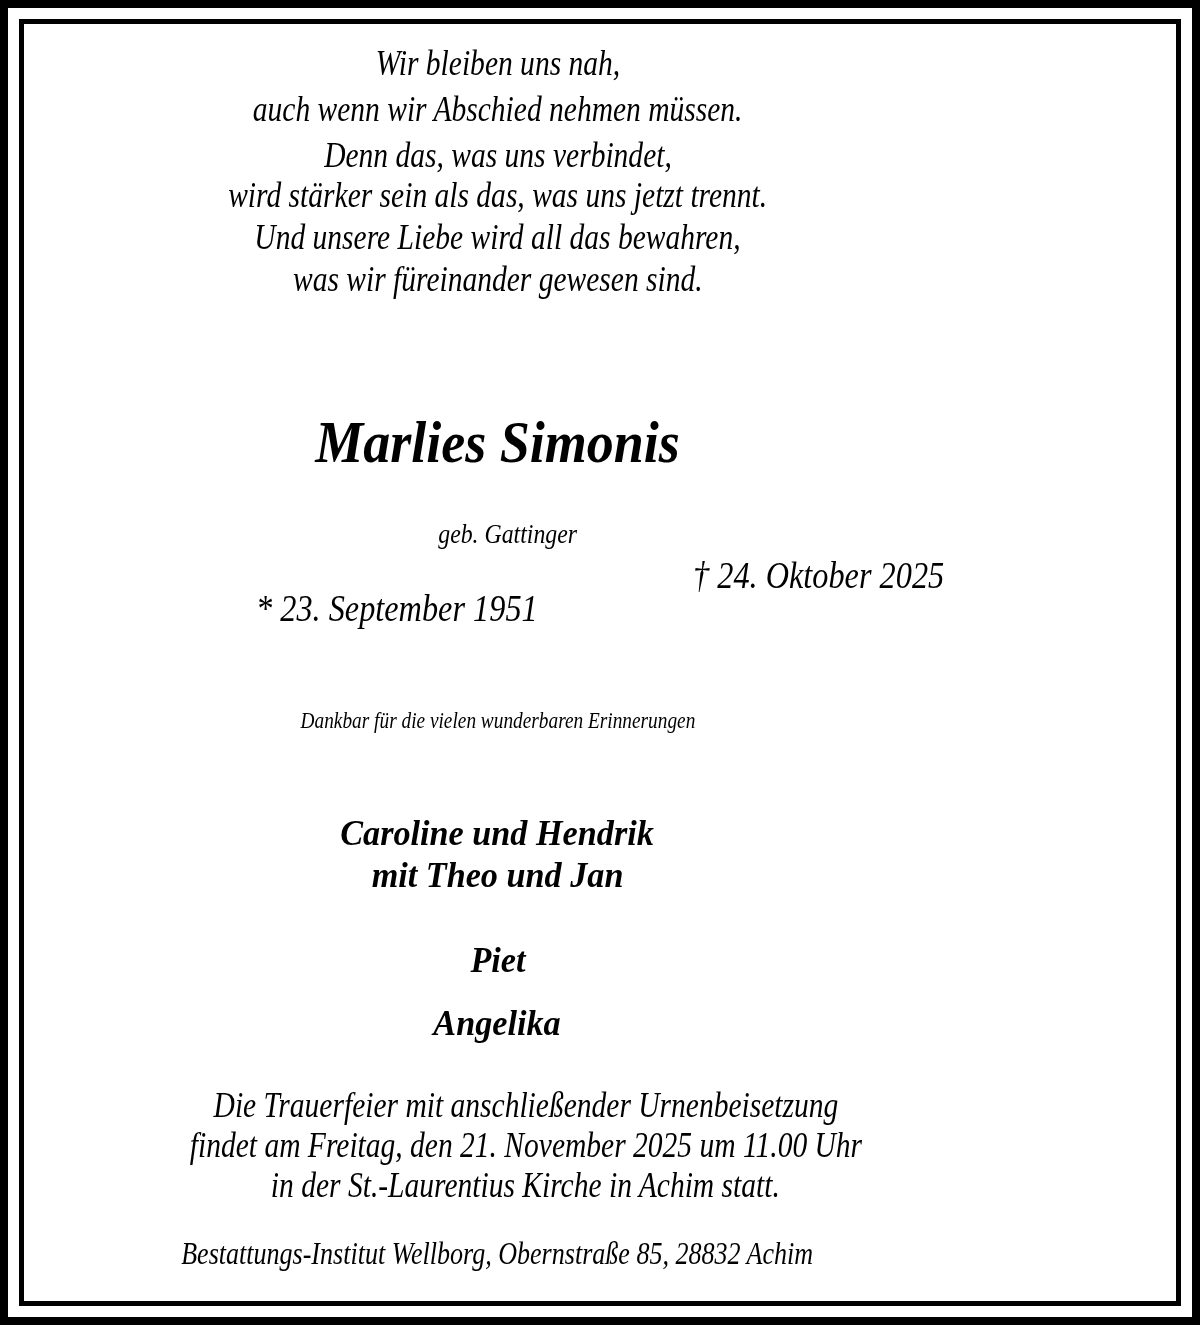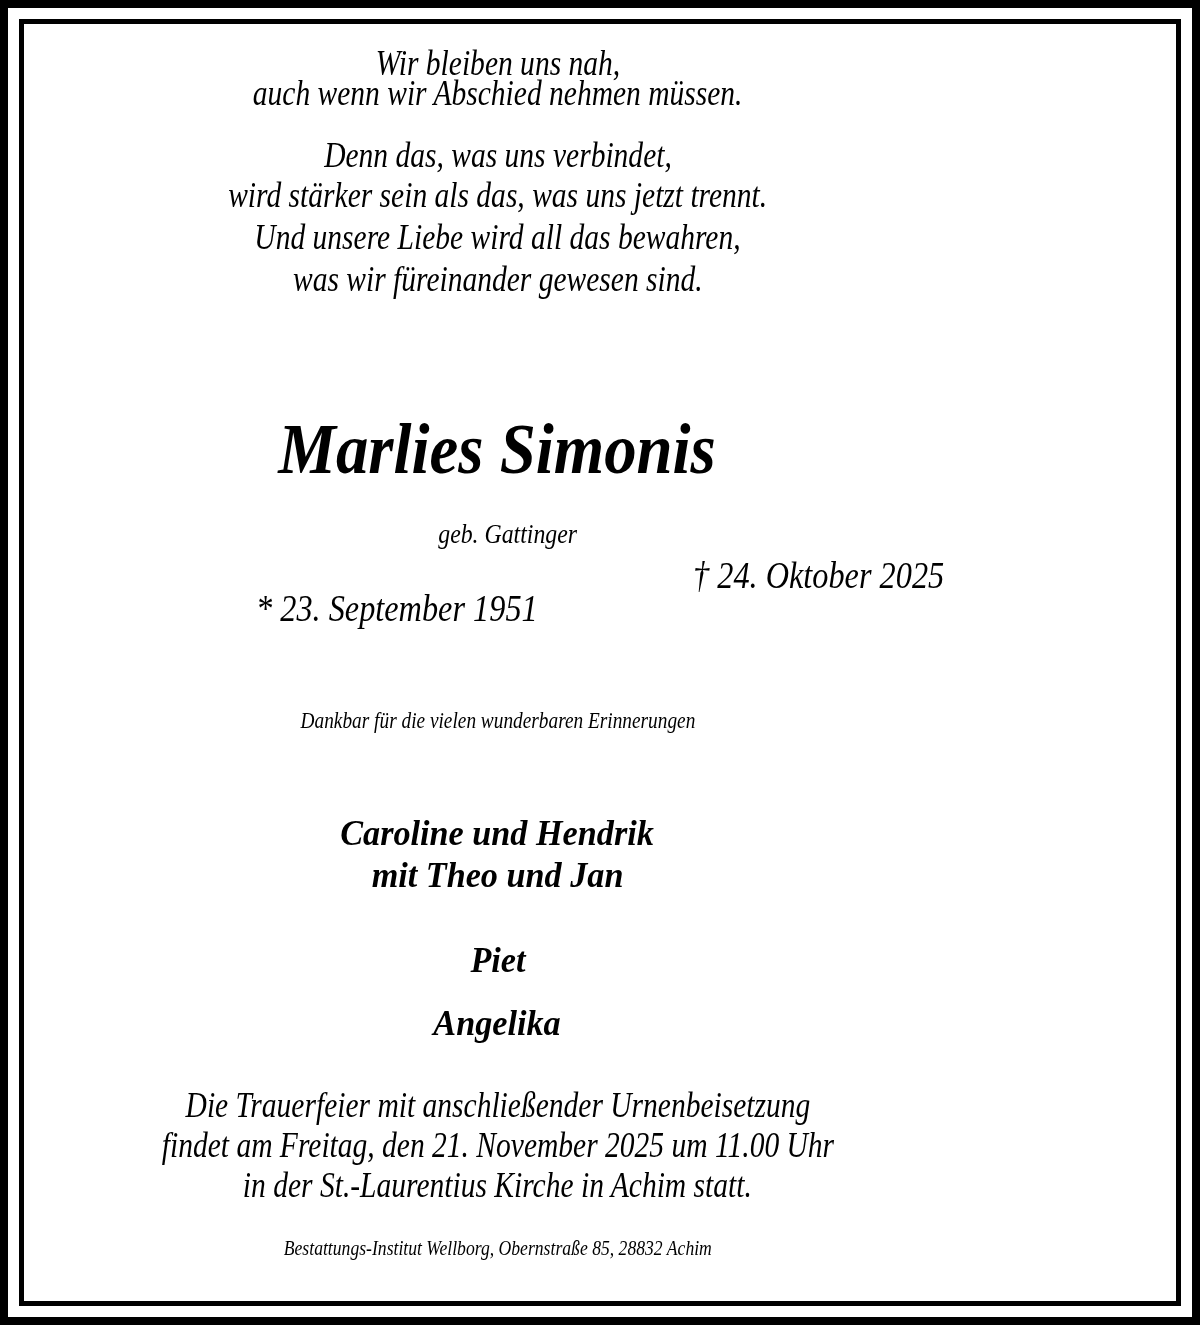--- a/index.html
+++ b/index.html
@@ -15,45 +15,45 @@
   }
   .line {
     position: absolute; left: 0; width: 995px; text-align: center;
     font-family: "Liberation Serif", serif; color: #000; white-space: nowrap;
   }
   .line span { display: inline-block; transform-origin: center center; }
   .it { font-style: italic; }
   .bi { font-style: italic; font-weight: bold; }
   .poem { font-size: 36px; }
   .poem span { transform: scaleX(0.82); }
-  .name { font-size: 72px; font-weight: bold; font-style: italic; }
+  .name { font-size: 60px; font-weight: bold; font-style: italic; }
   .name span { transform: scaleX(0.9); }
   .maiden { font-size: 28px; margin-left: 10px; }
   .maiden span { transform: scaleX(0.85); }
   .dates { font-size: 38px; font-family: "Liberation Serif", serif; font-style: italic; position: absolute; white-space: nowrap; }
   .dates span { display: inline-block; transform: scaleX(0.85); transform-origin: left center; }
   .thanks { font-size: 23px; }
   .thanks span { transform: scaleX(0.84); }
   .family { font-size: 36px; margin-top: 22px; }
   .family span { transform: scaleX(0.95); }
-  .info { font-size: 36px; }
+  .info { font-size: 36px; margin-left: 28px; }
   .info span { transform: scaleX(0.82); }
-  .undertaker { font-size: 21px; }
+  .undertaker { font-size: 31px; }
   .undertaker span { transform: scaleX(0.84); }
 </style>
 </head>
 <body>
 
 <div class="outer">
   <div class="inner"></div>
 </div>
 
 <div>
   <div class="line it poem" style="top:42px"><span>Wir bleiben uns nah,</span></div>
-  <div class="line it poem" style="top:72px"><span>auch wenn wir Abschied nehmen müssen.</span></div>
+  <div class="line it poem" style="top:88px"><span>auch wenn wir Abschied nehmen müssen.</span></div>
   <div class="line it poem" style="top:134px"><span>Denn das, was uns verbindet,</span></div>
   <div class="line it poem" style="top:174px"><span>wird stärker sein als das, was uns jetzt trennt.</span></div>
   <div class="line it poem" style="top:216px"><span>Und unsere Liebe wird all das bewahren,</span></div>
   <div class="line it poem" style="top:258px"><span>was wir füreinander gewesen sind.</span></div>
 </div>
 
 <div class="line name" style="top:408px"><span>Marlies Simonis</span></div>
 <div class="line it maiden" style="top:518px"><span>geb. Gattinger</span></div>
 
 <div class="dates" style="left:256px; top:586px"><span>* 23. September 1951</span></div>

